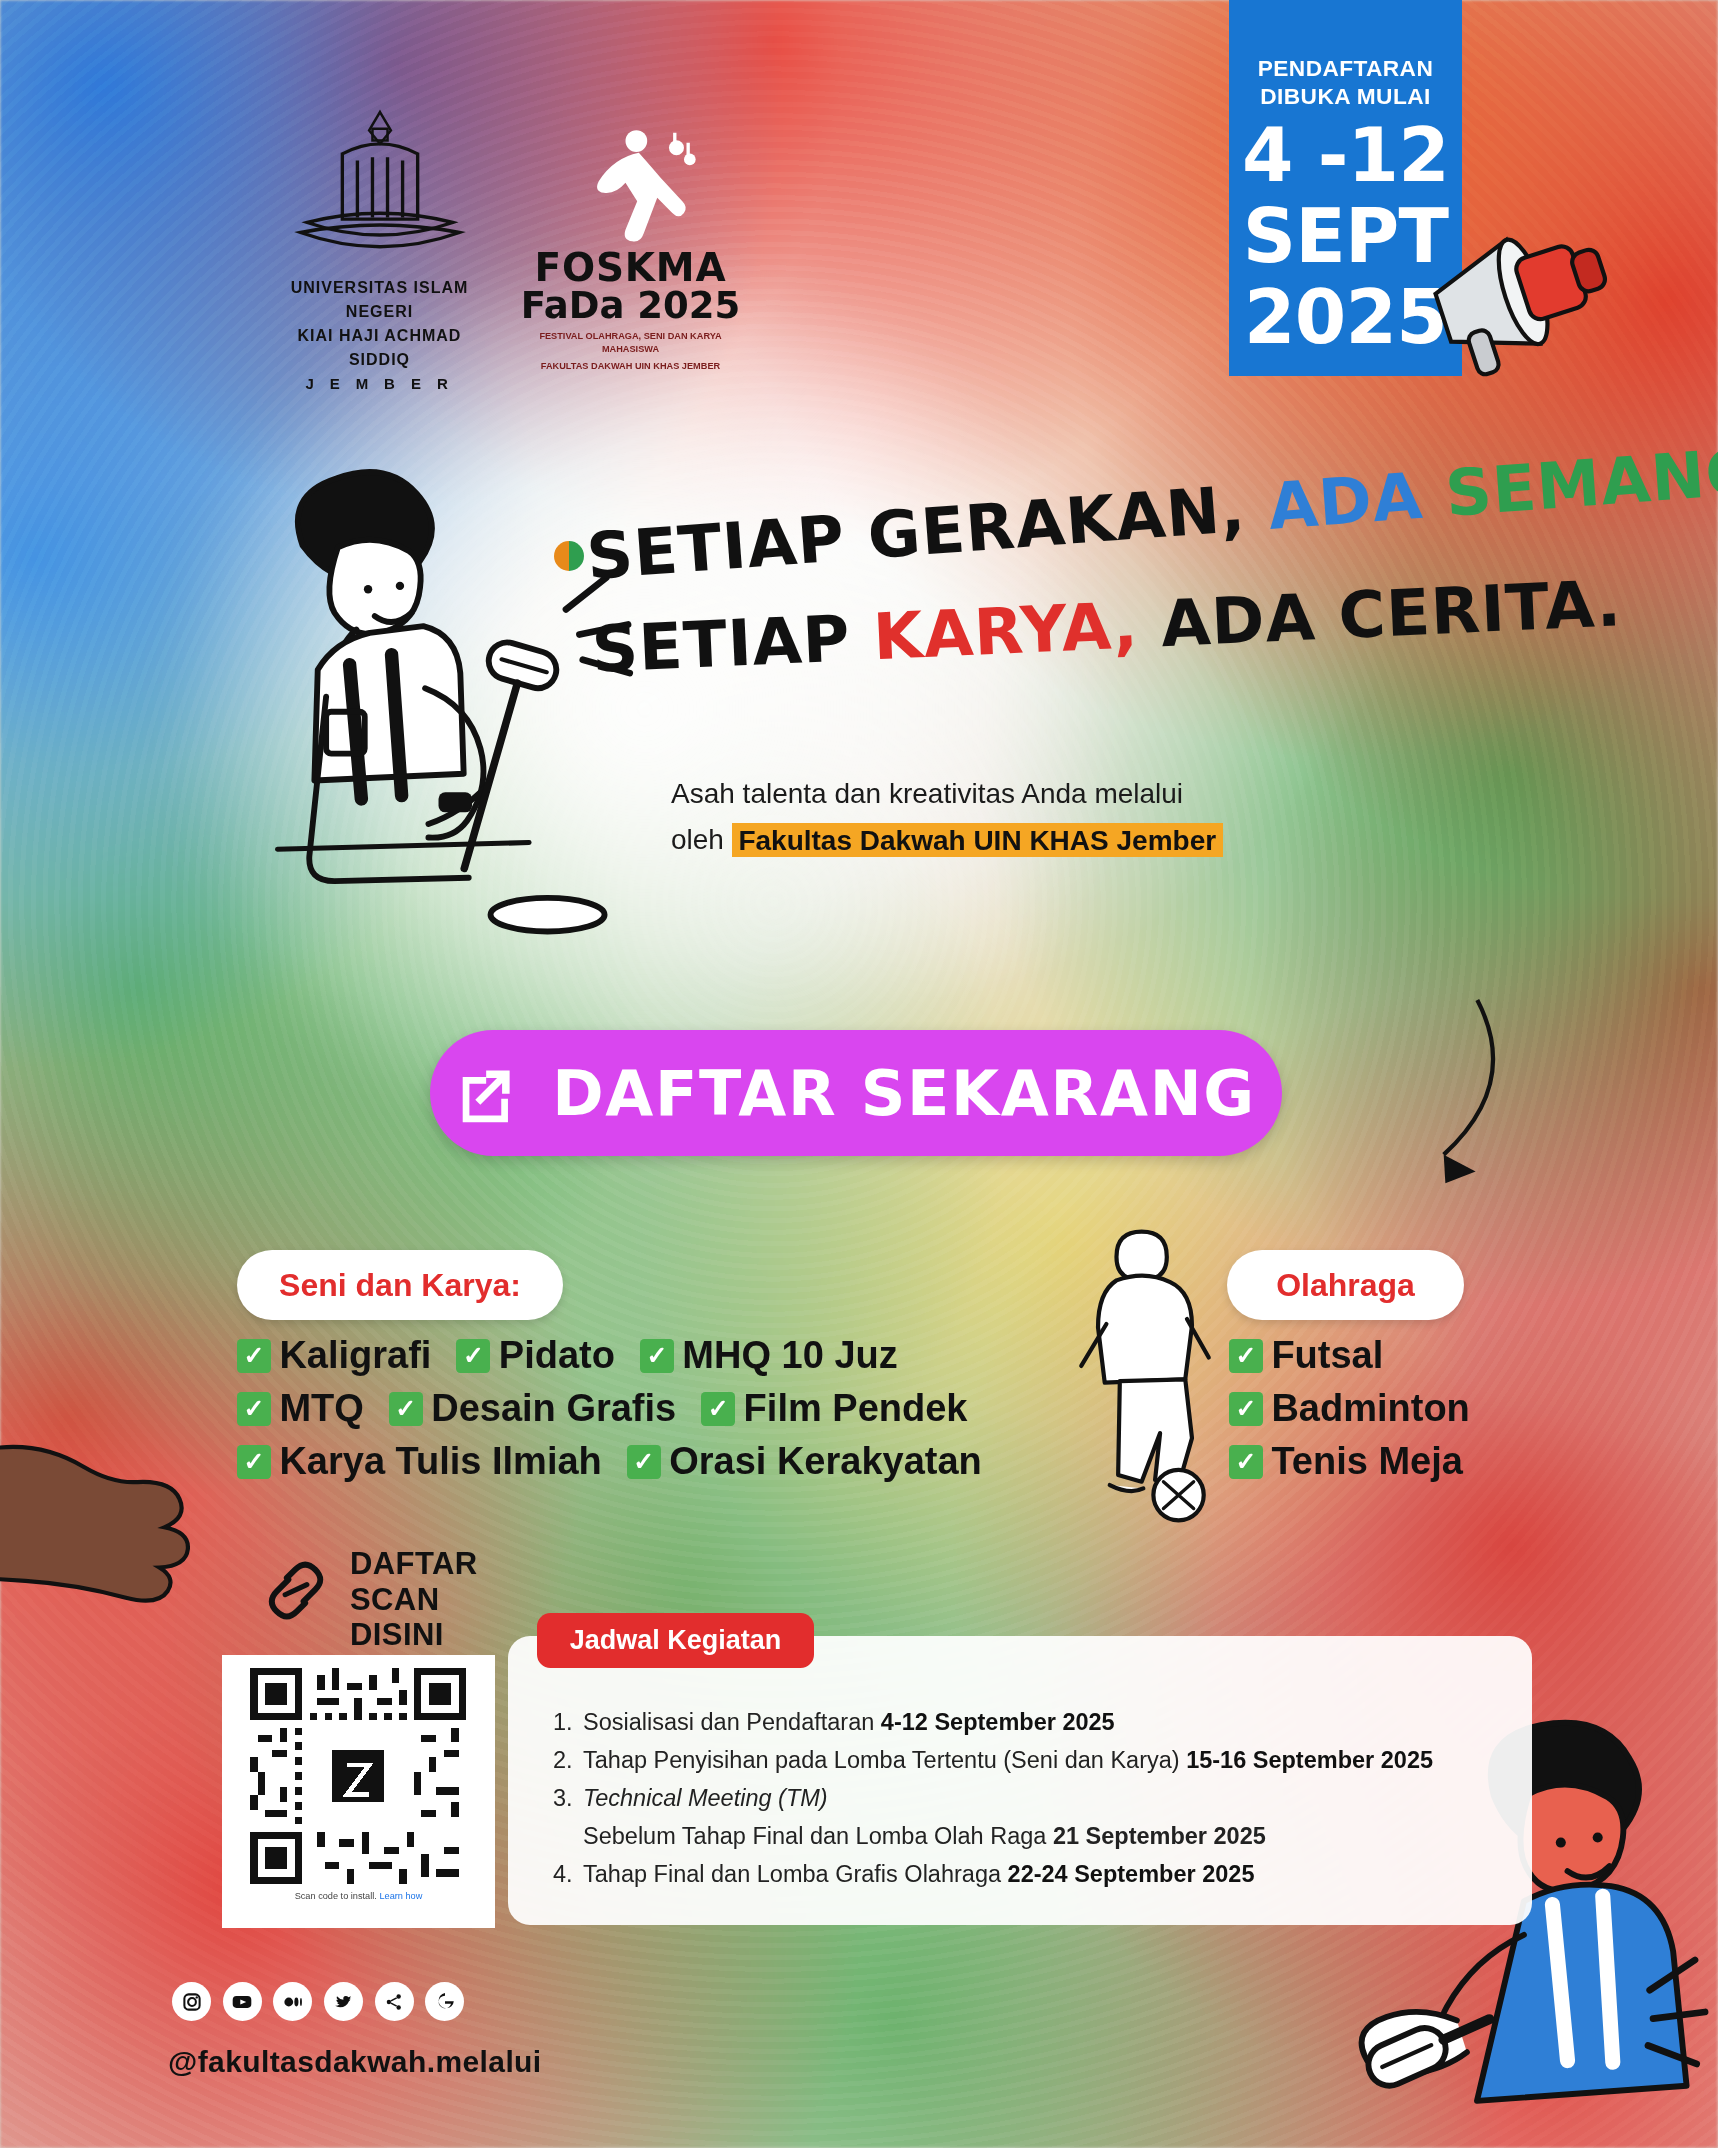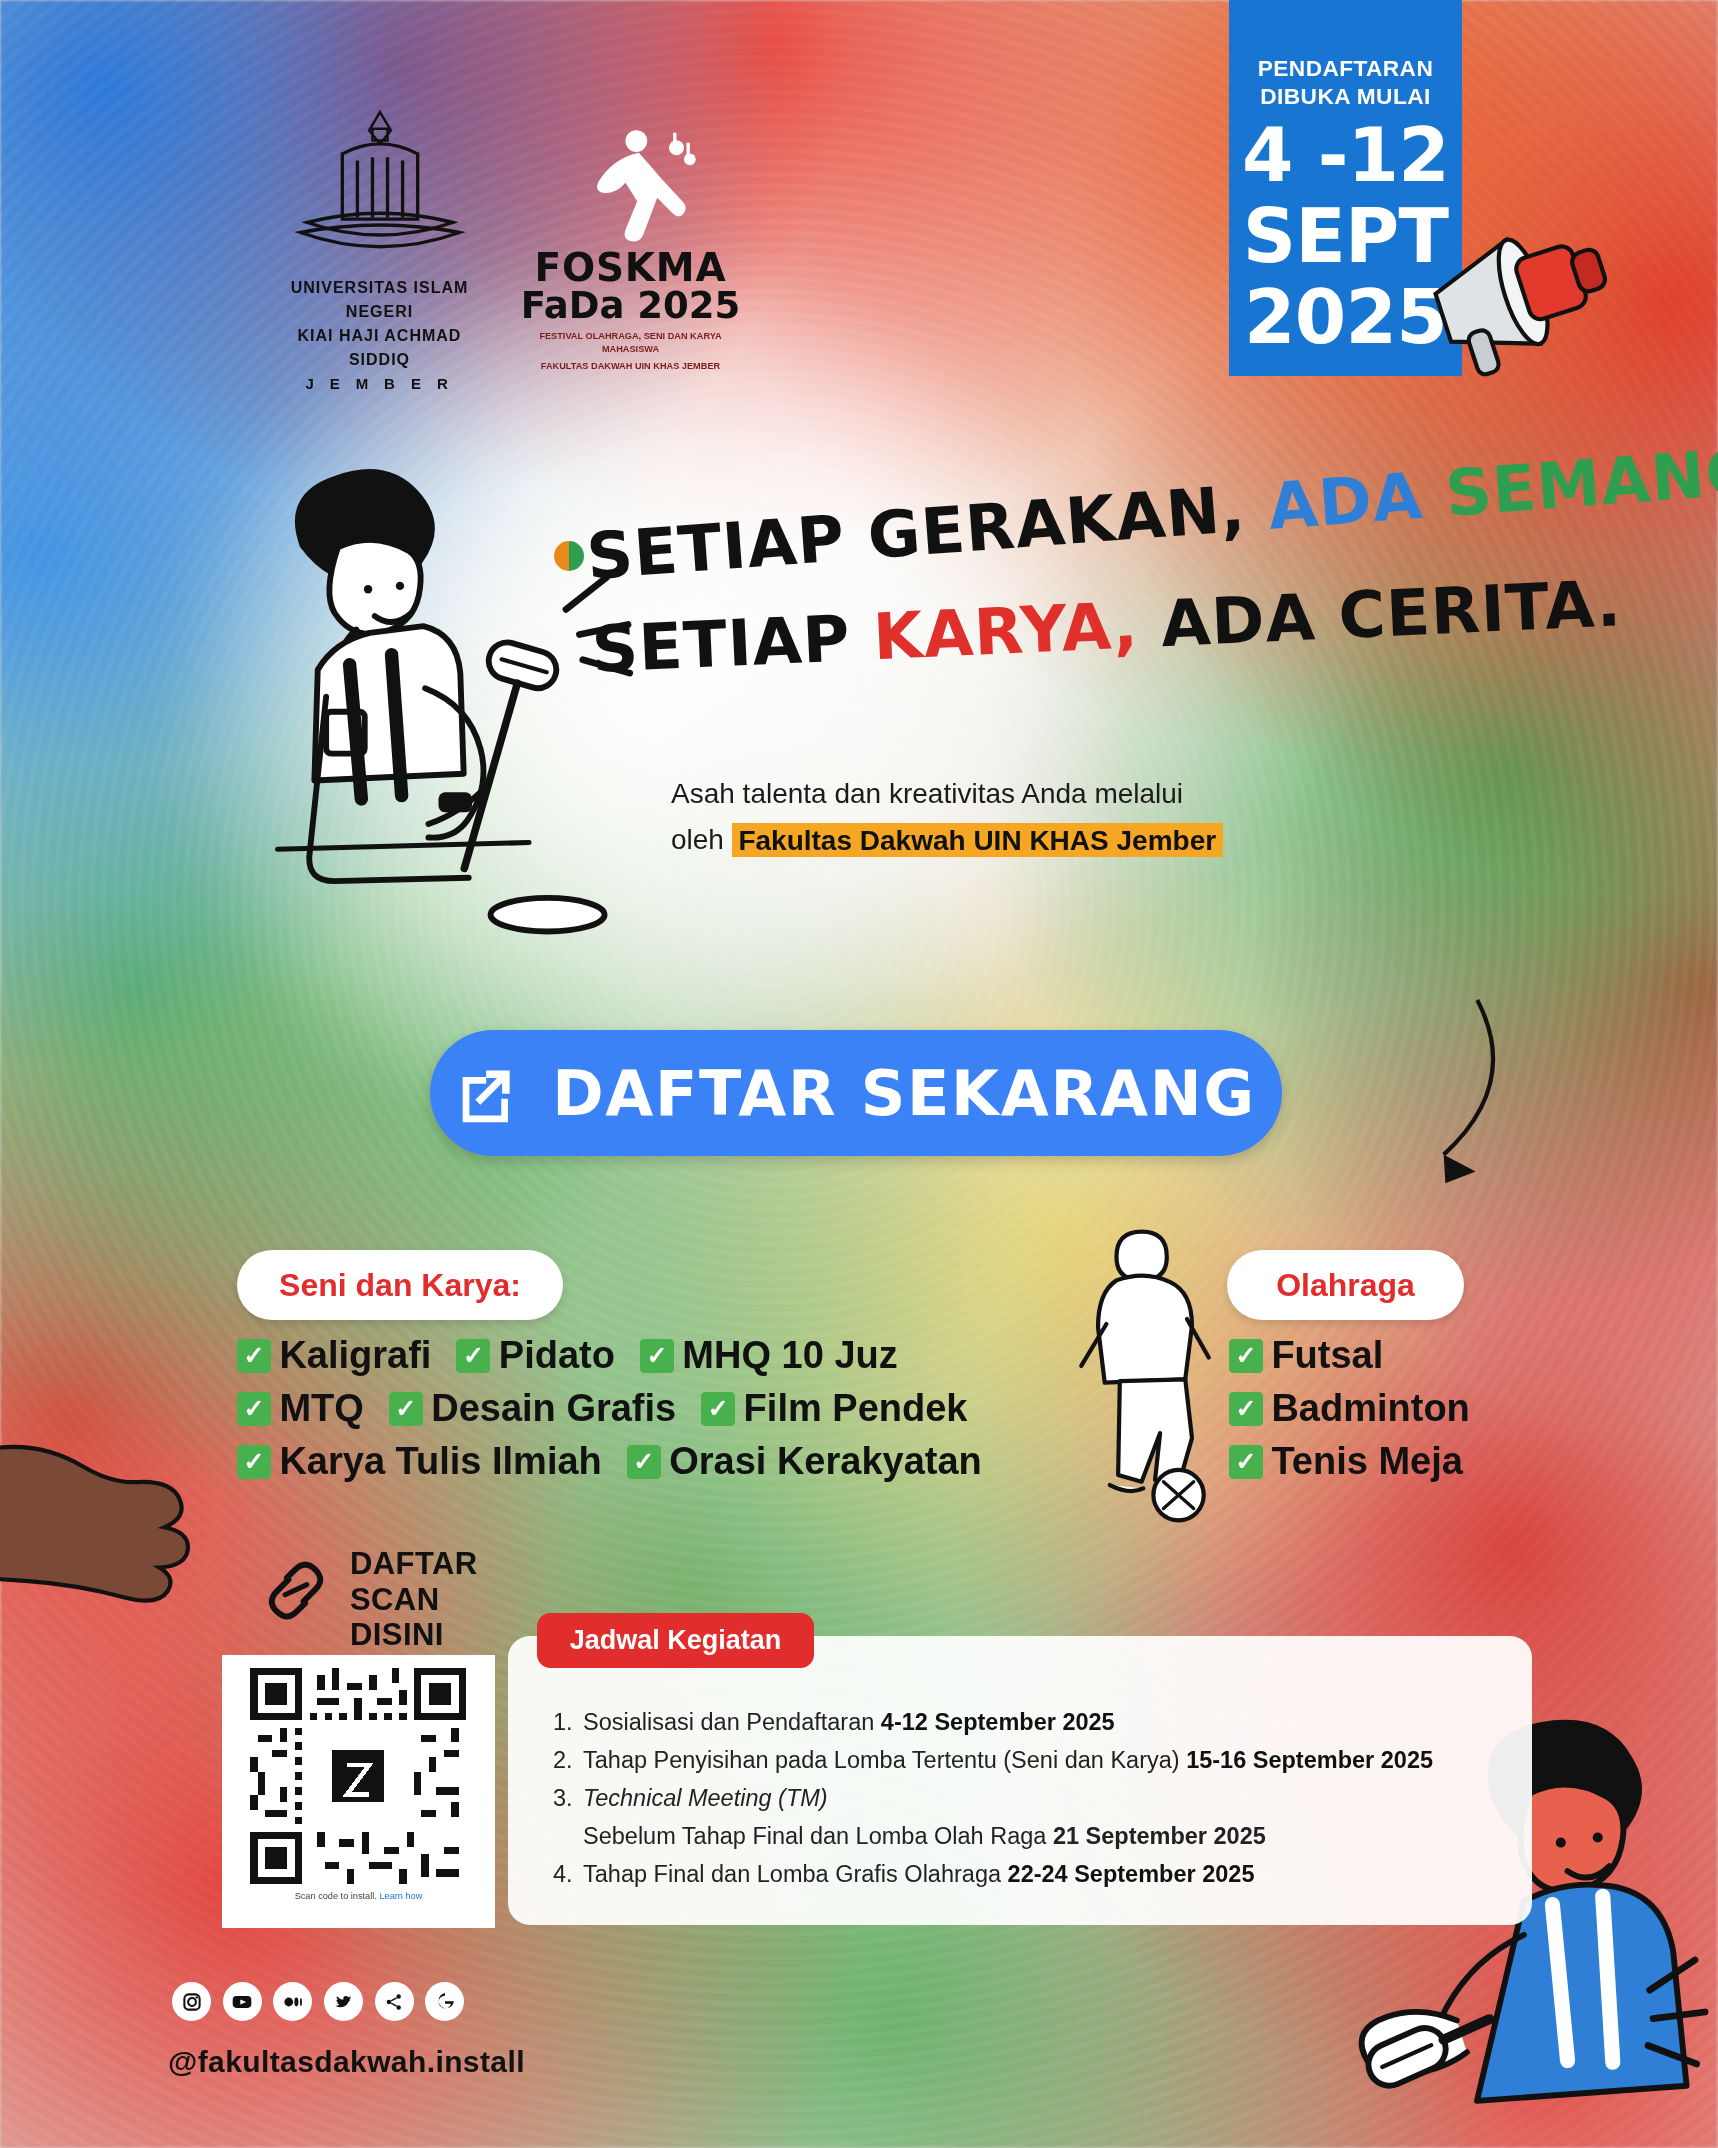--- a/index.html
+++ b/index.html
@@ -178,21 +178,21 @@
     font-weight: bold;
     color: #111;
     padding: 1.7px 6.7px;
   }
 
   
   .cta {
     position: absolute;
     left: 430px; top: 1030px;
     width: 852px; height: 126px;
-    background: #3b82f6;
+    background: #d946ef;
     border-radius: 67px;
     box-shadow: 0 5px 13.4px rgba(0,0,0,.18);
     display: flex;
     align-items: center;
     justify-content: center;
     gap: 34px;
     z-index: 5;
     cursor: pointer;
   }
   .cta .cta-label {
@@ -675,16 +675,16 @@
           <circle cx="7" cy="13" r="2.6" fill="#111"></circle>
           <path d="M9.4 11.7 l6.8 -3.6 M9.4 14.3 l6.8 3.6" stroke="#111" stroke-width="1.9"></path>
         </svg>
       </div>
     <div class="soc">
         <svg width="22" height="22" viewBox="0 0 26 26">
           <path d="M13 5.5 a7.5 7.5 0 1 0 7.2 9.6 h-7.2 v-3.1 h10.4 a9 9 0 1 1 -10.4 -9.6 Z" fill="#111"></path>
         </svg>
       </div>
   </div>
-  <div class="handle">@fakultasdakwah.install</div>
+  <div class="handle">@fakultasdakwah.melalui</div>
 
 </div>
 
 
 </body></html>

